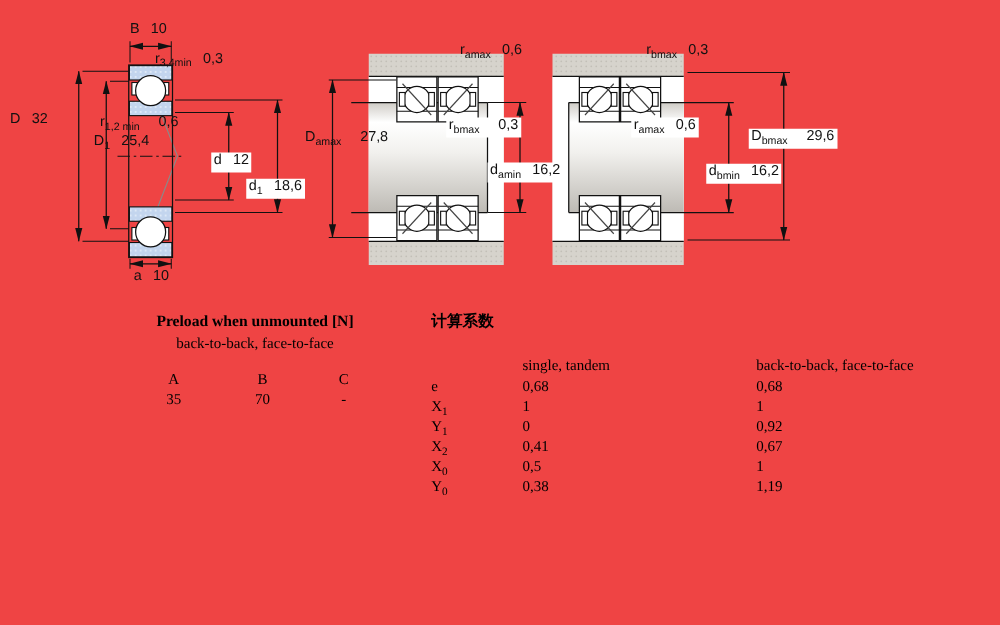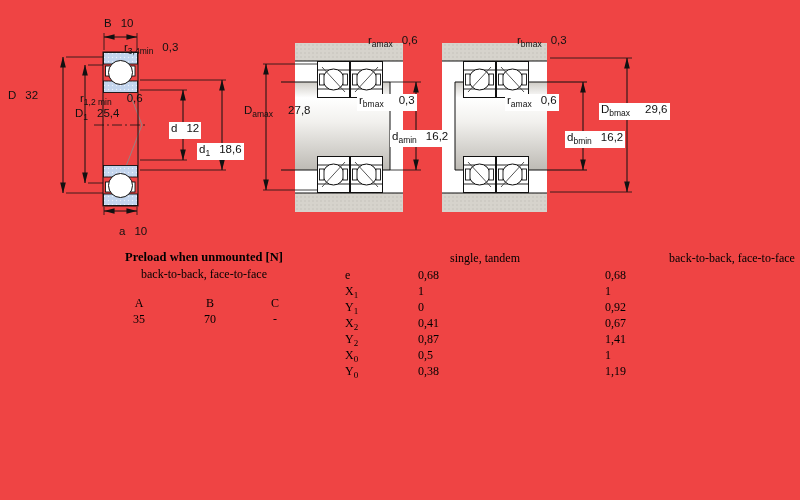--- a/index.html
+++ b/index.html
@@ -15,21 +15,21 @@
   .tbl .title{font-weight:bold;font-size:12.5px;white-space:nowrap;}
   .tbl .subtitle{white-space:nowrap;margin-top:2px;}
   .row{display:flex;height:16px;align-items:baseline;white-space:nowrap;}
   .preload .row{height:16px;}
   .preload .c1{width:72px;}
   .preload .c2{width:70px;}
   .preload .c3{width:60px;}
   .factors .lab{width:73px;}
   .factors .col1{width:187px;}
   .factors sub{font-size:9px;vertical-align:-3px;}
-  .factors .hdr{height:17px;margin-top:2px;gap:32px;}
+  .factors .hdr{height:17px;margin-top:19px;}
 </style>
 </head>
 <body>
 
 <div id="canvas">
 
   <svg id="linework" width="800" height="500" viewBox="0 0 800 500">
     <defs>
       <marker id="arr" viewBox="0 0 12 8" refX="11.5" refY="4" markerWidth="11" markerHeight="8" orient="auto-start-reverse" markerUnits="userSpaceOnUse">
         <path d="M0,0.9 L12,4 L0,7.1 z" fill="#111"></path>
@@ -168,21 +168,21 @@
   </div>
   <div class="dim gap-lg" style="left:80px;top:92px;">
     <span>r</span><sub>1,2 min</sub><span class="val">0,6</span>
   </div>
   <div class="dim bg" style="left:169px;top:122px;">
     <span>d</span><sub></sub><span class="val">12</span>
   </div>
   <div class="dim bg" style="left:197px;top:143px;">
     <span>d</span><sub>1</sub><span class="val">18,6</span>
   </div>
-  <div class="dim" style="left:107px;top:225px;margin-left:12px;">
+  <div class="dim" style="left:107px;top:215px;">
     <span>a</span><sub></sub><span class="val">10</span>
   </div>
 
   <div class="dim" style="left:368px;top:34px;">
     <span>r</span><sub>amax</sub><span class="val">0,6</span>
   </div>
   <div class="dim gap-lg" style="left:244px;top:104px;">
     <span>D</span><sub>amax</sub><span class="val">27,8</span>
   </div>
   <div class="dim bg gap-lg" style="left:357px;top:94px;">
@@ -214,20 +214,21 @@
       <span class="c3">C</span>
     </div>
     <div class="row">
       <span class="c1">35</span>
       <span class="c2">70</span>
       <span class="c3">-</span>
     </div>
   </div>
 
   <div class="tbl factors" style="left:345px;top:249px;">
+    <div class="title" style="font-family:'DejaVu Sans','Liberation Serif',serif;font-size:12.5px;">计算系数</div>
     <div class="row hdr">
       <span class="lab"></span>
       <span class="col1">single, tandem</span>
       <span>back-to-back, face-to-face</span>
     </div>
     <div class="row">
       <span class="lab"><span>e</span><sub></sub></span>
       <span class="col1">0,68</span>
       <span>0,68</span>
     </div>
@@ -240,25 +241,20 @@
       <span class="lab"><span>Y</span><sub>1</sub></span>
       <span class="col1">0</span>
       <span>0,92</span>
     </div>
     <div class="row">
       <span class="lab"><span>X</span><sub>2</sub></span>
       <span class="col1">0,41</span>
       <span>0,67</span>
     </div>
     <div class="row">
-      <span class="lab"><span>Y</span><sub>2</sub></span>
-      <span class="col1">0,87</span>
-      <span>1,41</span>
-    </div>
-    <div class="row">
       <span class="lab"><span>X</span><sub>0</sub></span>
       <span class="col1">0,5</span>
       <span>1</span>
     </div>
     <div class="row">
       <span class="lab"><span>Y</span><sub>0</sub></span>
       <span class="col1">0,38</span>
       <span>1,19</span>
     </div>
   </div>

